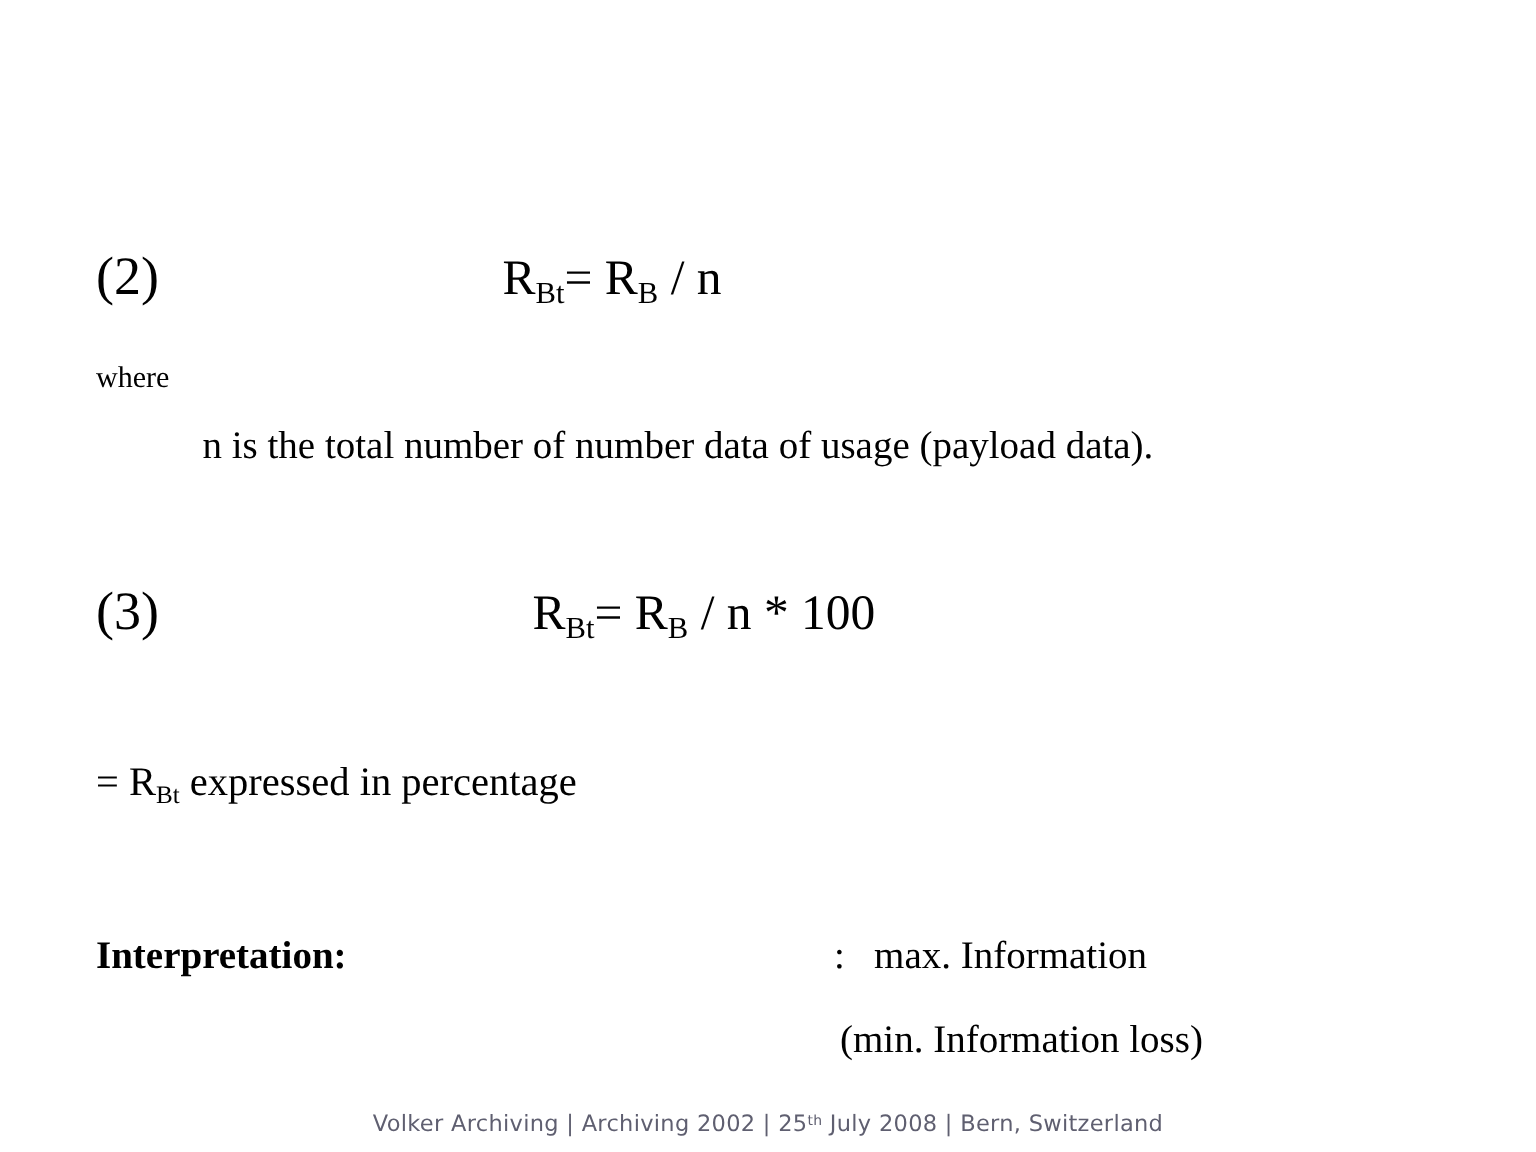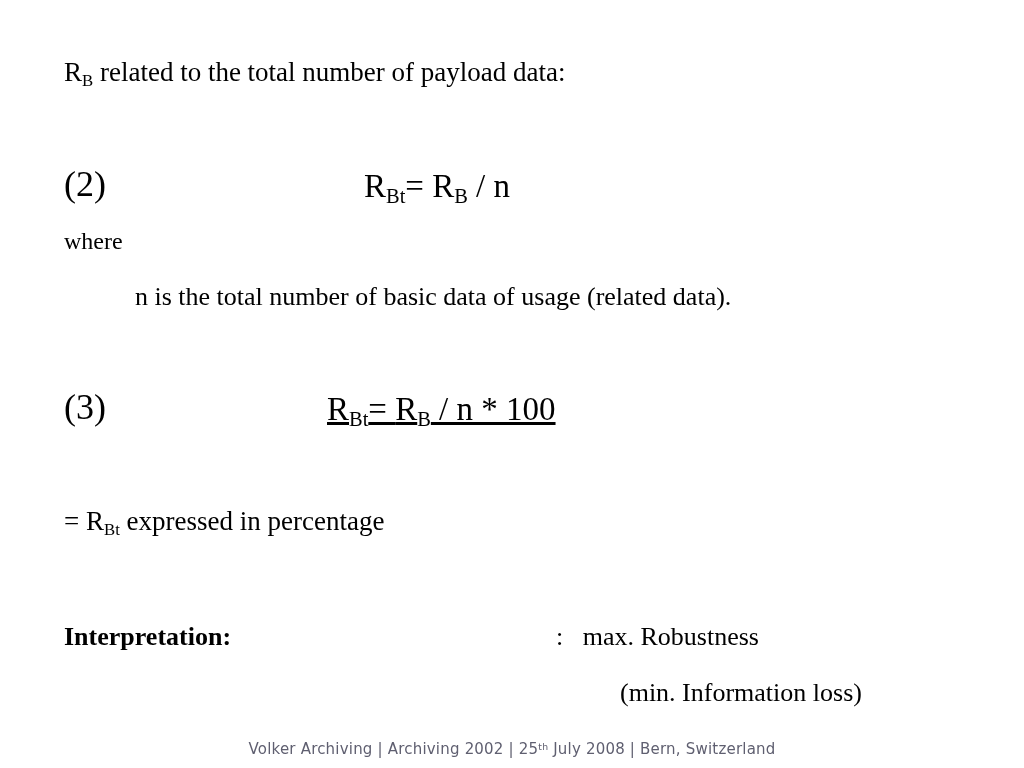--- a/index.html
+++ b/index.html
@@ -46,35 +46,35 @@
     font-size: 27px;
   }
   
   .eq-num {
     font-size: 36px;
   }
   .eq-body {
     font-size: 33px;
   }
   .eq2-num { left: 64px; top: 163px; }
-  .eq2-body { left: 364px; top: 168px; font-family: Liberation Serif, serif; }
+  .eq2-body { left: 335px; top: 168px; font-family: Liberation Serif, serif; }
 
   .where {
     left: 64px;
-    top: 228px;
-    font-size: 24px;
+    top: 241px;
+    font-size: 20px;
   }
   .n-def {
     left: 135px;
     top: 282px;
     font-size: 26px;
   }
 
   .eq3-num { left: 64px; top: 386px; }
-  .eq3-body { left: 327px; top: 391px; text-decoration: underline; }
+  .eq3-body { left: 355px; top: 391px; }
 
   .percentage {
     left: 64px;
     top: 506px;
     font-size: 27px;
   }
 
   .interp-label {
     left: 64px;
     top: 622px;
@@ -91,21 +91,21 @@
   }
   .interp-eq .small {
     font-size: 26px;
   }
   .interp-right {
     left: 556px;
     top: 622px;
     font-size: 26px;
   }
   .interp-sub {
-    left: 620px;
+    left: 560px;
     top: 678px;
     font-size: 26px;
   }
 
   .footer {
     position: absolute;
     left: 0;
     top: 740px;
     width: 1024px;
     text-align: center;
@@ -113,48 +113,45 @@
     font-size: 15px;
     color: #5f5f70;
     letter-spacing: 0.2px;
   }
 </style>
 </head>
 <body>
 
 <div class="slide">
 
-  <div class="line intro">
-    <span>R</span><sub>B</sub><span> related to the total number of payload data:</span>
-  </div>
 
   <div class="line eq-num eq2-num">(2)</div>
   <div class="line eq-body eq2-body">
     <span>R</span><sub>Bt</sub><span>= </span><span>R</span><sub>B</sub><span> / n</span>
   </div>
 
   <div class="line where">where</div>
-  <div class="line n-def">n is the total number of basic data of usage (related data).</div>
+  <div class="line n-def">n is the total number of number data of usage (payload data).</div>
 
   <div class="line eq-num eq3-num">(3)</div>
   <div class="line eq-body eq3-body">
     <span>R</span><sub>Bt</sub><span>= </span><span>R</span><sub>B</sub><span> / n * 100</span>
   </div>
 
   <div class="line percentage">
     <span>=  </span><span>R</span><sub>Bt</sub><span>  expressed in percentage</span>
   </div>
 
   <div class="line interp-label">
     <span>Interpretation</span><span class="interp-colon">:</span>
   </div>
 
 
   <div class="line interp-right">
-    <span>:</span><span>&nbsp;&nbsp;&nbsp;</span><span>max. Robustness</span>
+    <span>:</span><span>&nbsp;&nbsp;&nbsp;</span><span>max. Information</span>
   </div>
 
   <div class="line interp-sub">(min. Information loss)</div>
 
   <div class="footer">
     <span>Volker Archiving |</span><span>  Archiving 2002 | 25</span><sup>th</sup><span> July 2008 | Bern, Switzerland</span>
   </div>
 
 </div>
 

